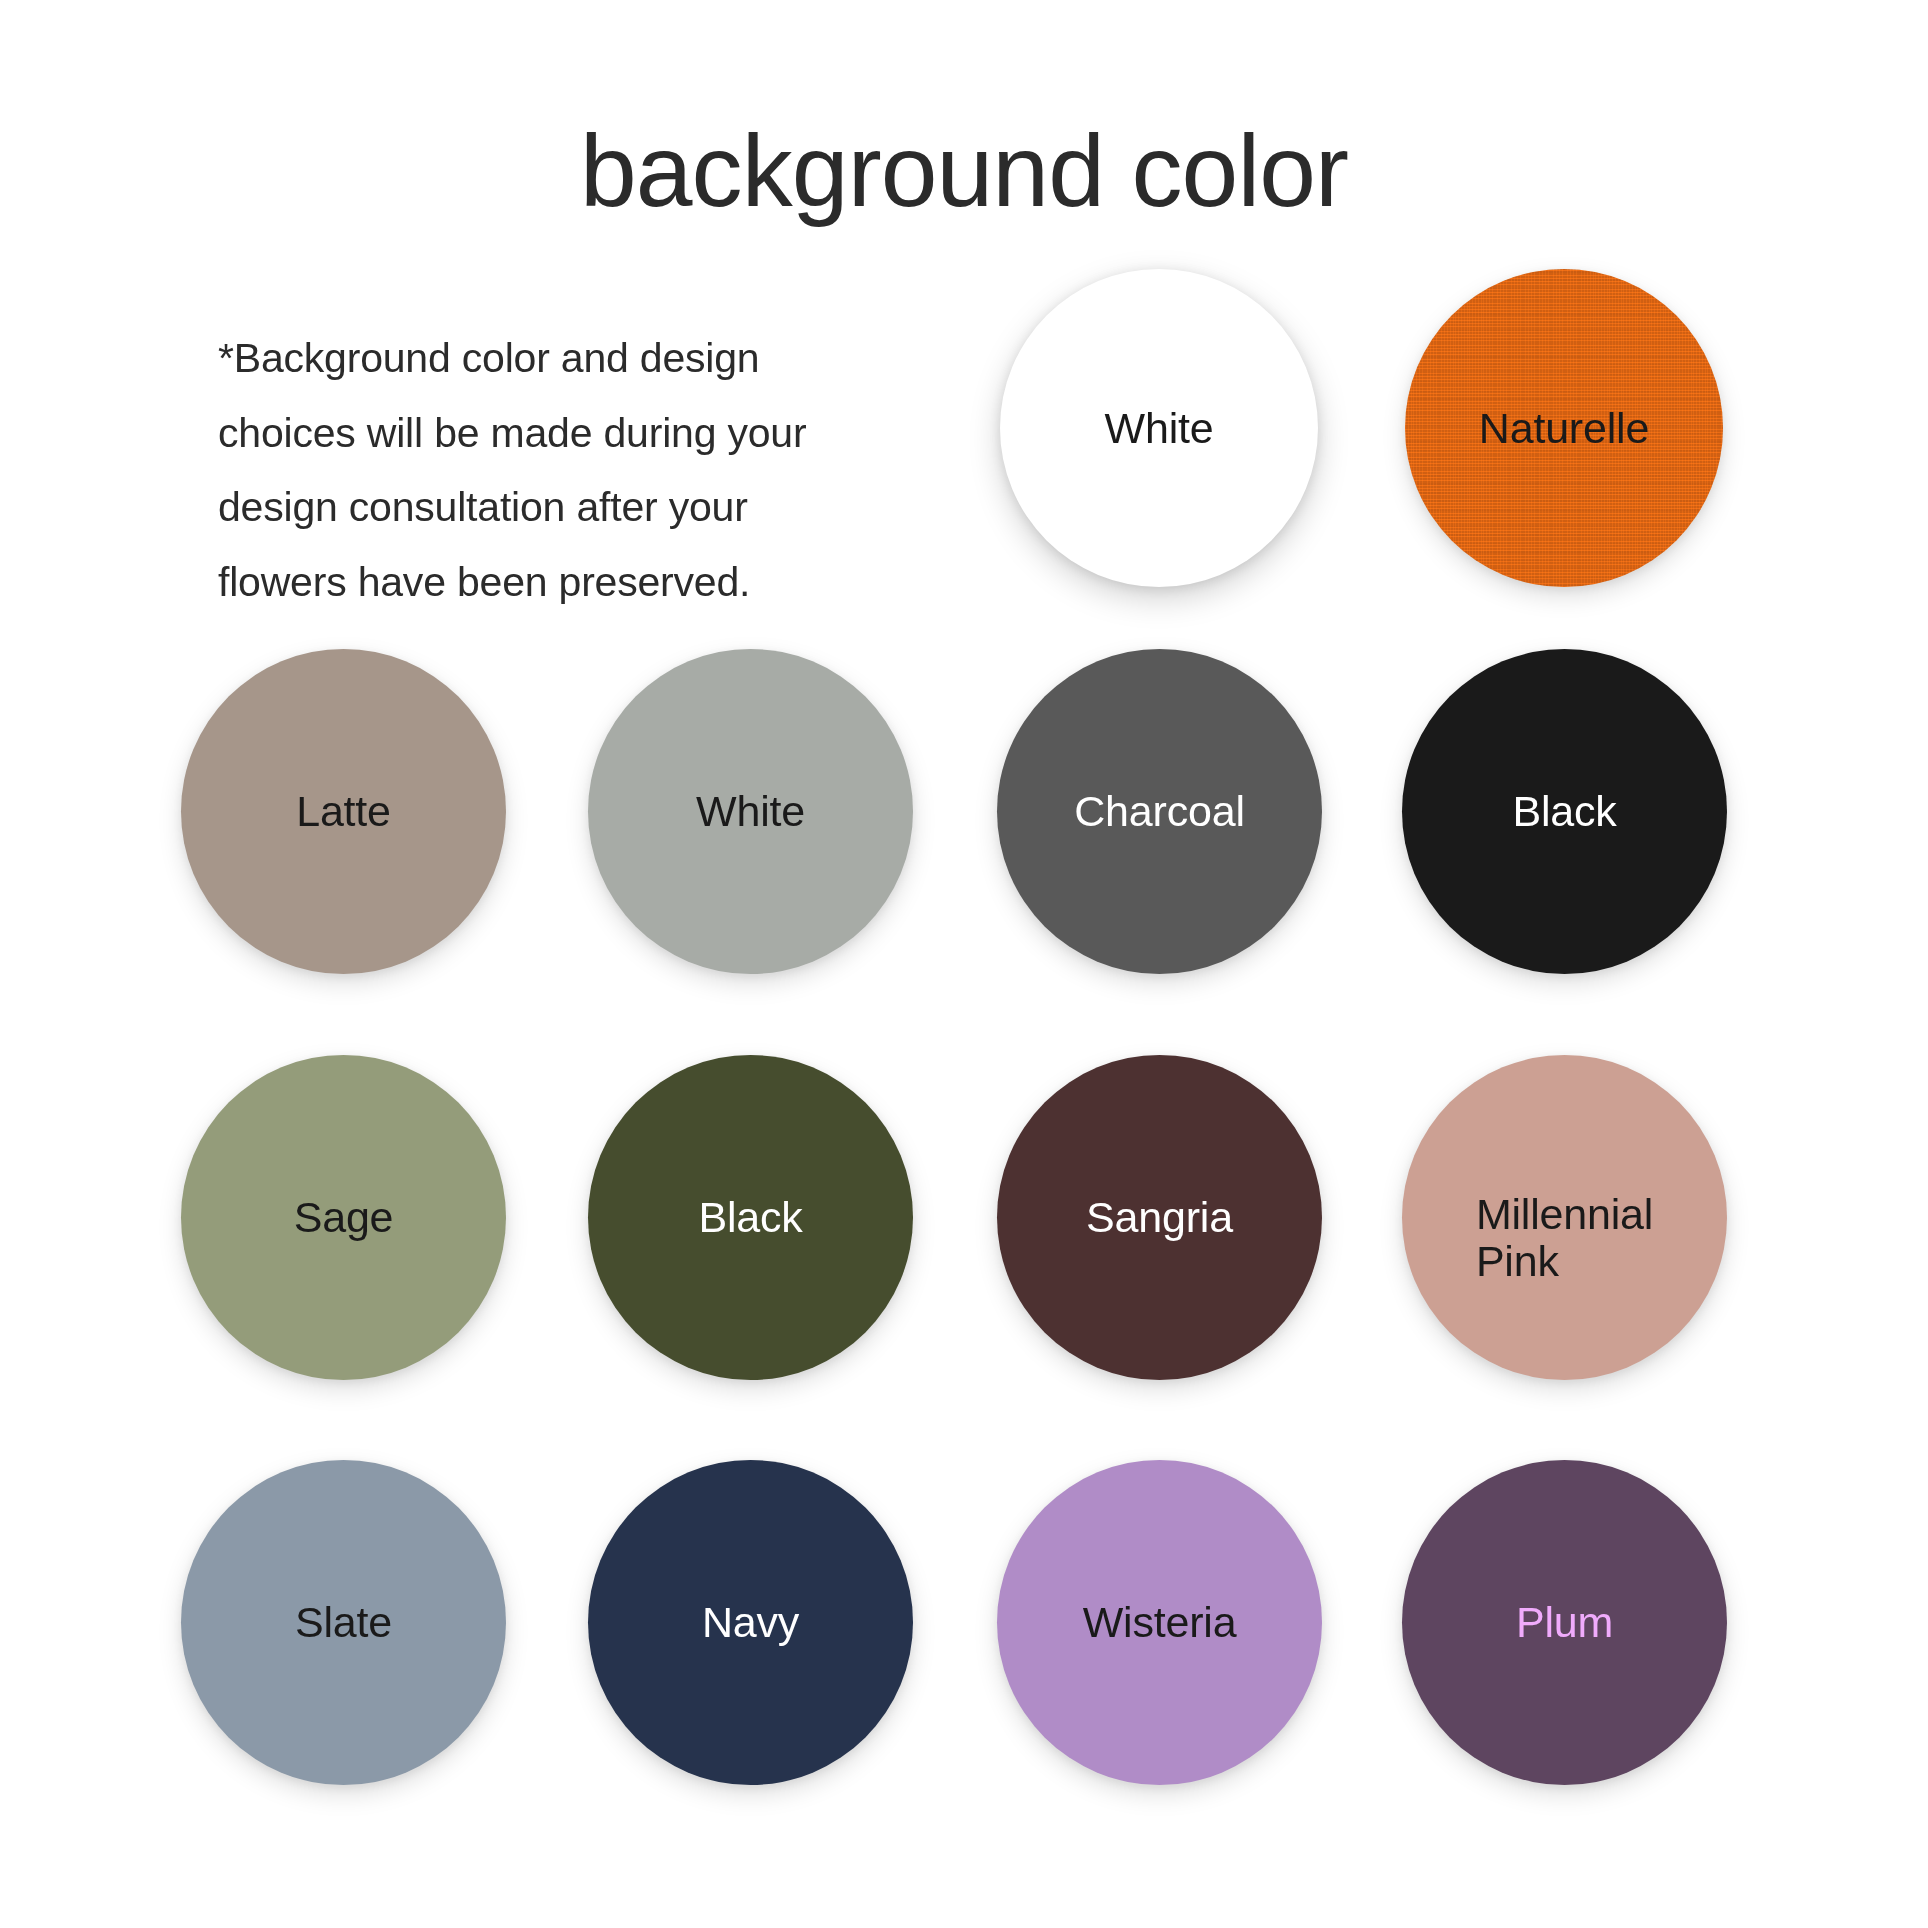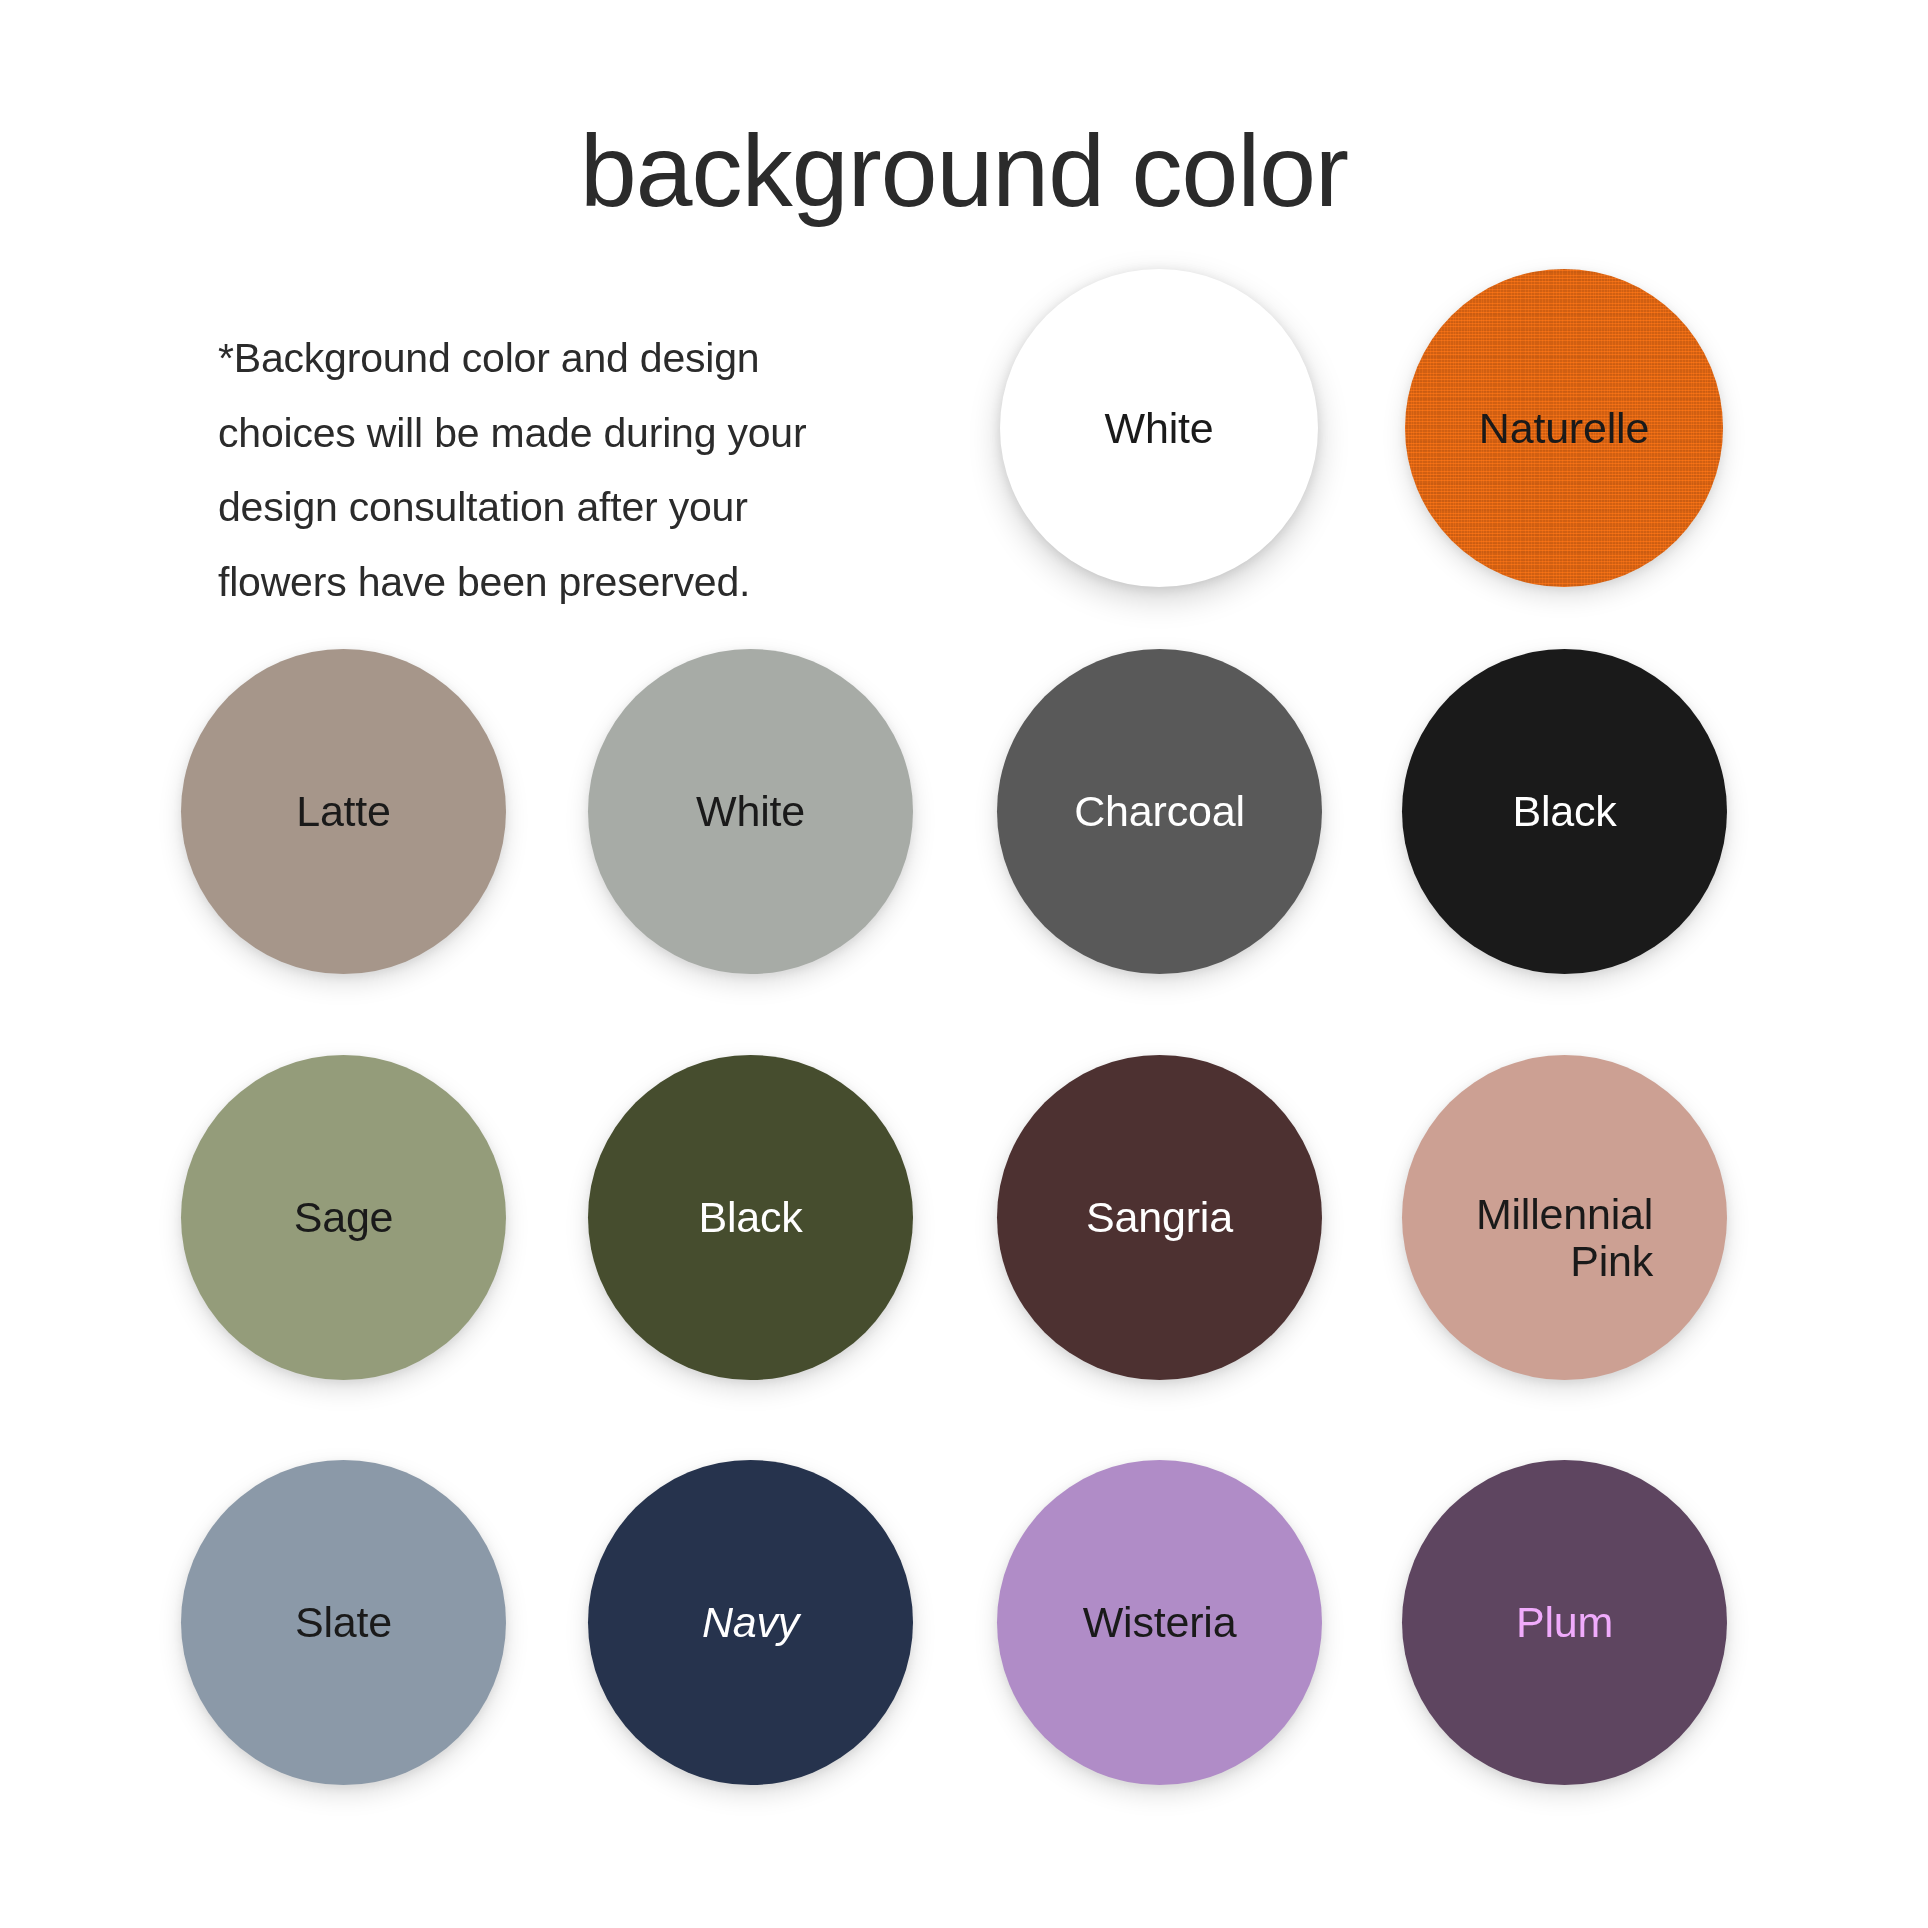--- a/index.html
+++ b/index.html
@@ -59,21 +59,21 @@
     width: 1928px;
     height: 1928px;
   }
 
   .swatch {
     position: absolute;
     border-radius: 50%;
     display: flex;
     align-items: center;
     justify-content: center;
-    text-align: right;
+    text-align: left;
     box-sizing: border-box;
   }
 
   .swatch-label {
     font-size: 43px;
     line-height: 1.08;
     font-weight: 400;
     letter-spacing: -0.2px;
     padding: 0 9.4px;
     white-space: pre-line;
@@ -148,21 +148,21 @@
         <span class="swatch-label" style="color: rgb(255, 255, 255);">Sangria</span>
       </div>
       <div class="swatch shadowed" style="width: 325px; height: 325px; left: 1402px; top: 1055px; background: rgb(204, 160, 147);">
         <span class="swatch-label" style="color: rgb(26, 26, 26); margin-top: 40px;">Millennial
 Pink</span>
       </div>
       <div class="swatch shadowed" style="width: 325px; height: 325px; left: 181px; top: 1460px; background: rgb(139, 153, 168);">
         <span class="swatch-label" style="color: rgb(26, 26, 26);">Slate</span>
       </div>
       <div class="swatch shadowed" style="width: 325px; height: 325px; left: 588px; top: 1460px; background: rgb(38, 51, 77);">
-        <span class="swatch-label" style="color: rgb(255, 255, 255); font-style: italic;">Navy</span>
+        <span class="swatch-label" style="color: rgb(255, 255, 255);">Navy</span>
       </div>
       <div class="swatch shadowed" style="width: 325px; height: 325px; left: 997px; top: 1460px; background: rgb(176, 140, 199);">
         <span class="swatch-label" style="color: rgb(26, 26, 26);">Wisteria</span>
       </div>
       <div class="swatch shadowed" style="width: 325px; height: 325px; left: 1402px; top: 1460px; background: rgb(94, 69, 96);">
         <span class="swatch-label" style="color: #f0abfc;">Plum</span>
       </div>
     </div>
 
 </div>

